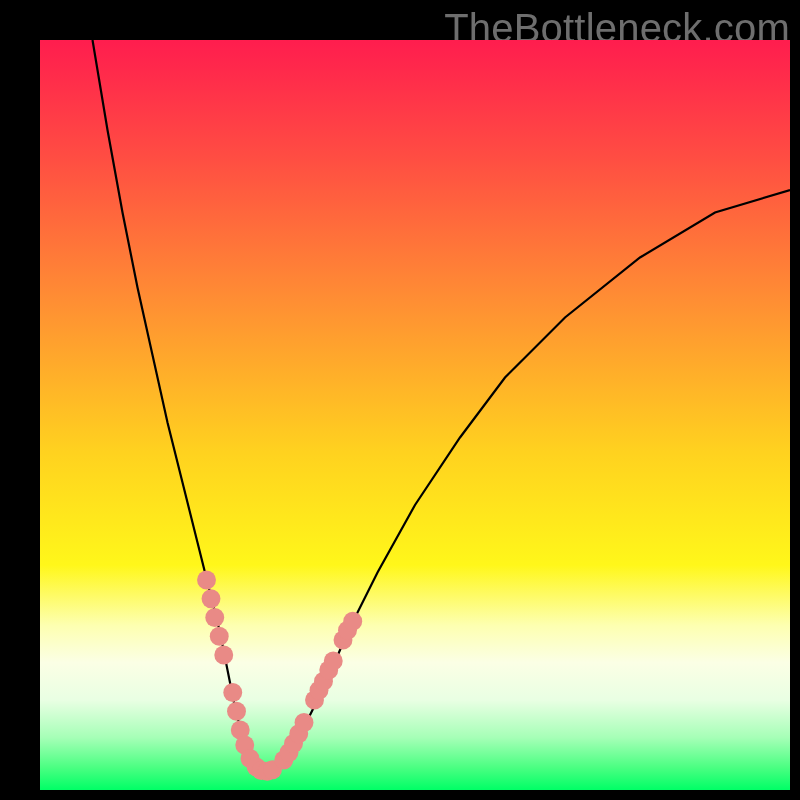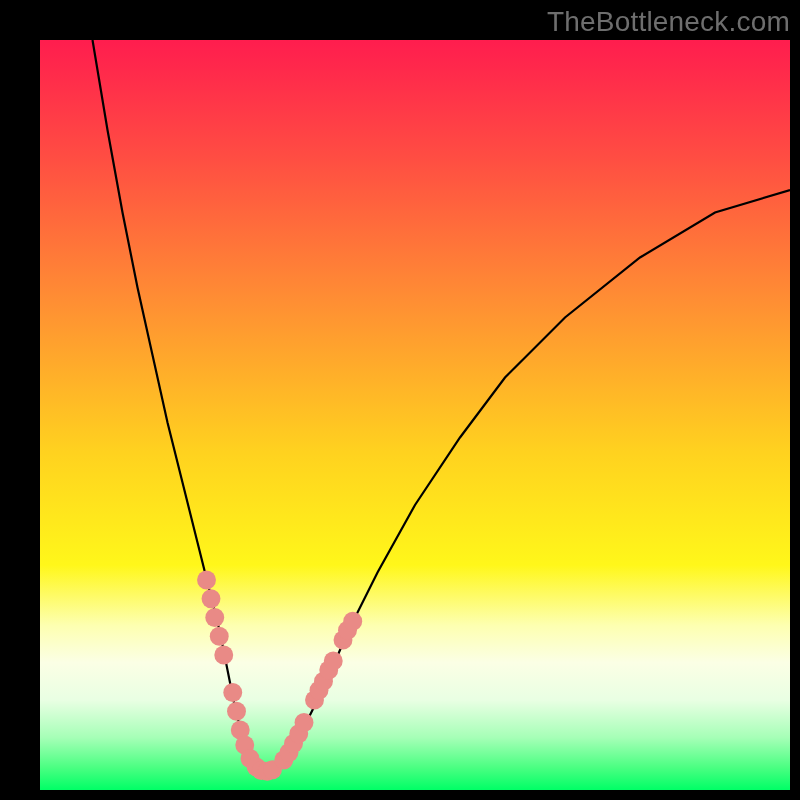--- a/index.html
+++ b/index.html
@@ -31,21 +31,21 @@
     inset: 0;
   }
   .curve-svg {
     position: absolute;
     inset: 0;
   }
   .watermark {
     position: absolute;
     top: 6px;
     right: 10px;
-    font-size: 28px;
+    font-size: 40px;
     font-weight: 400;
     color: #6e6e6e;
     letter-spacing: 0.2px;
   }
 </style>
 </head>
 <body>
 
 <div class="frame">
 

